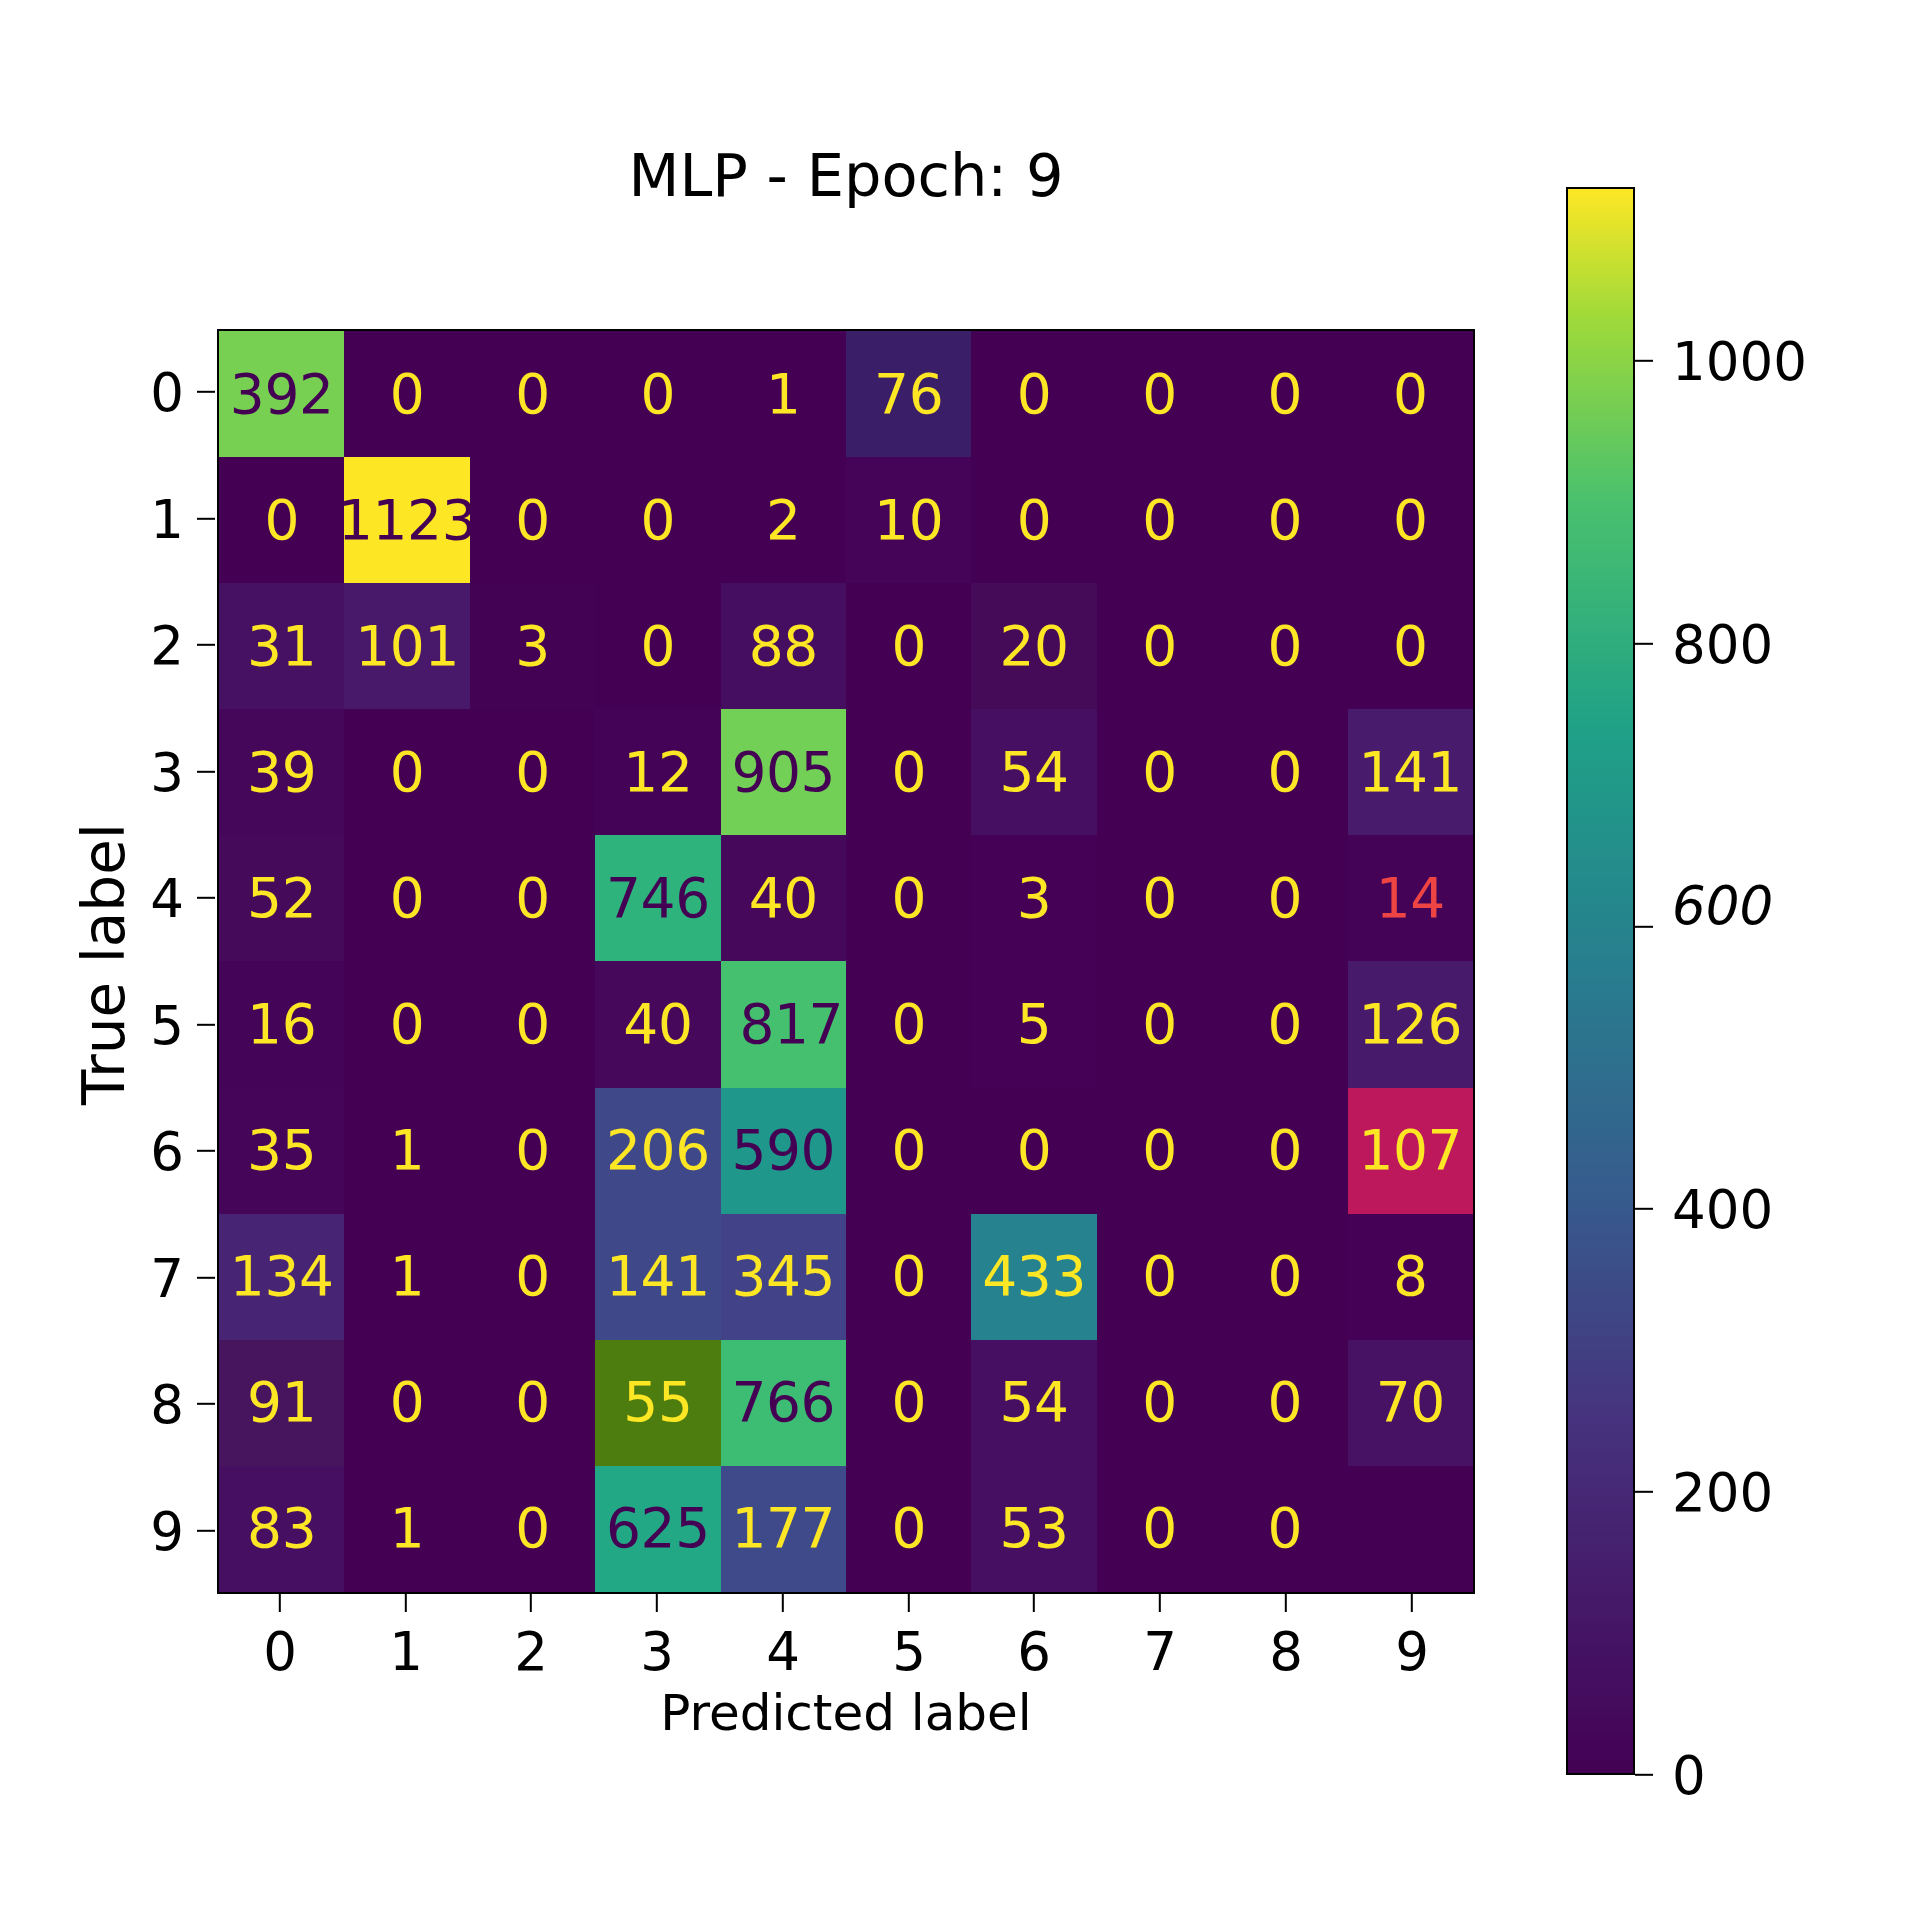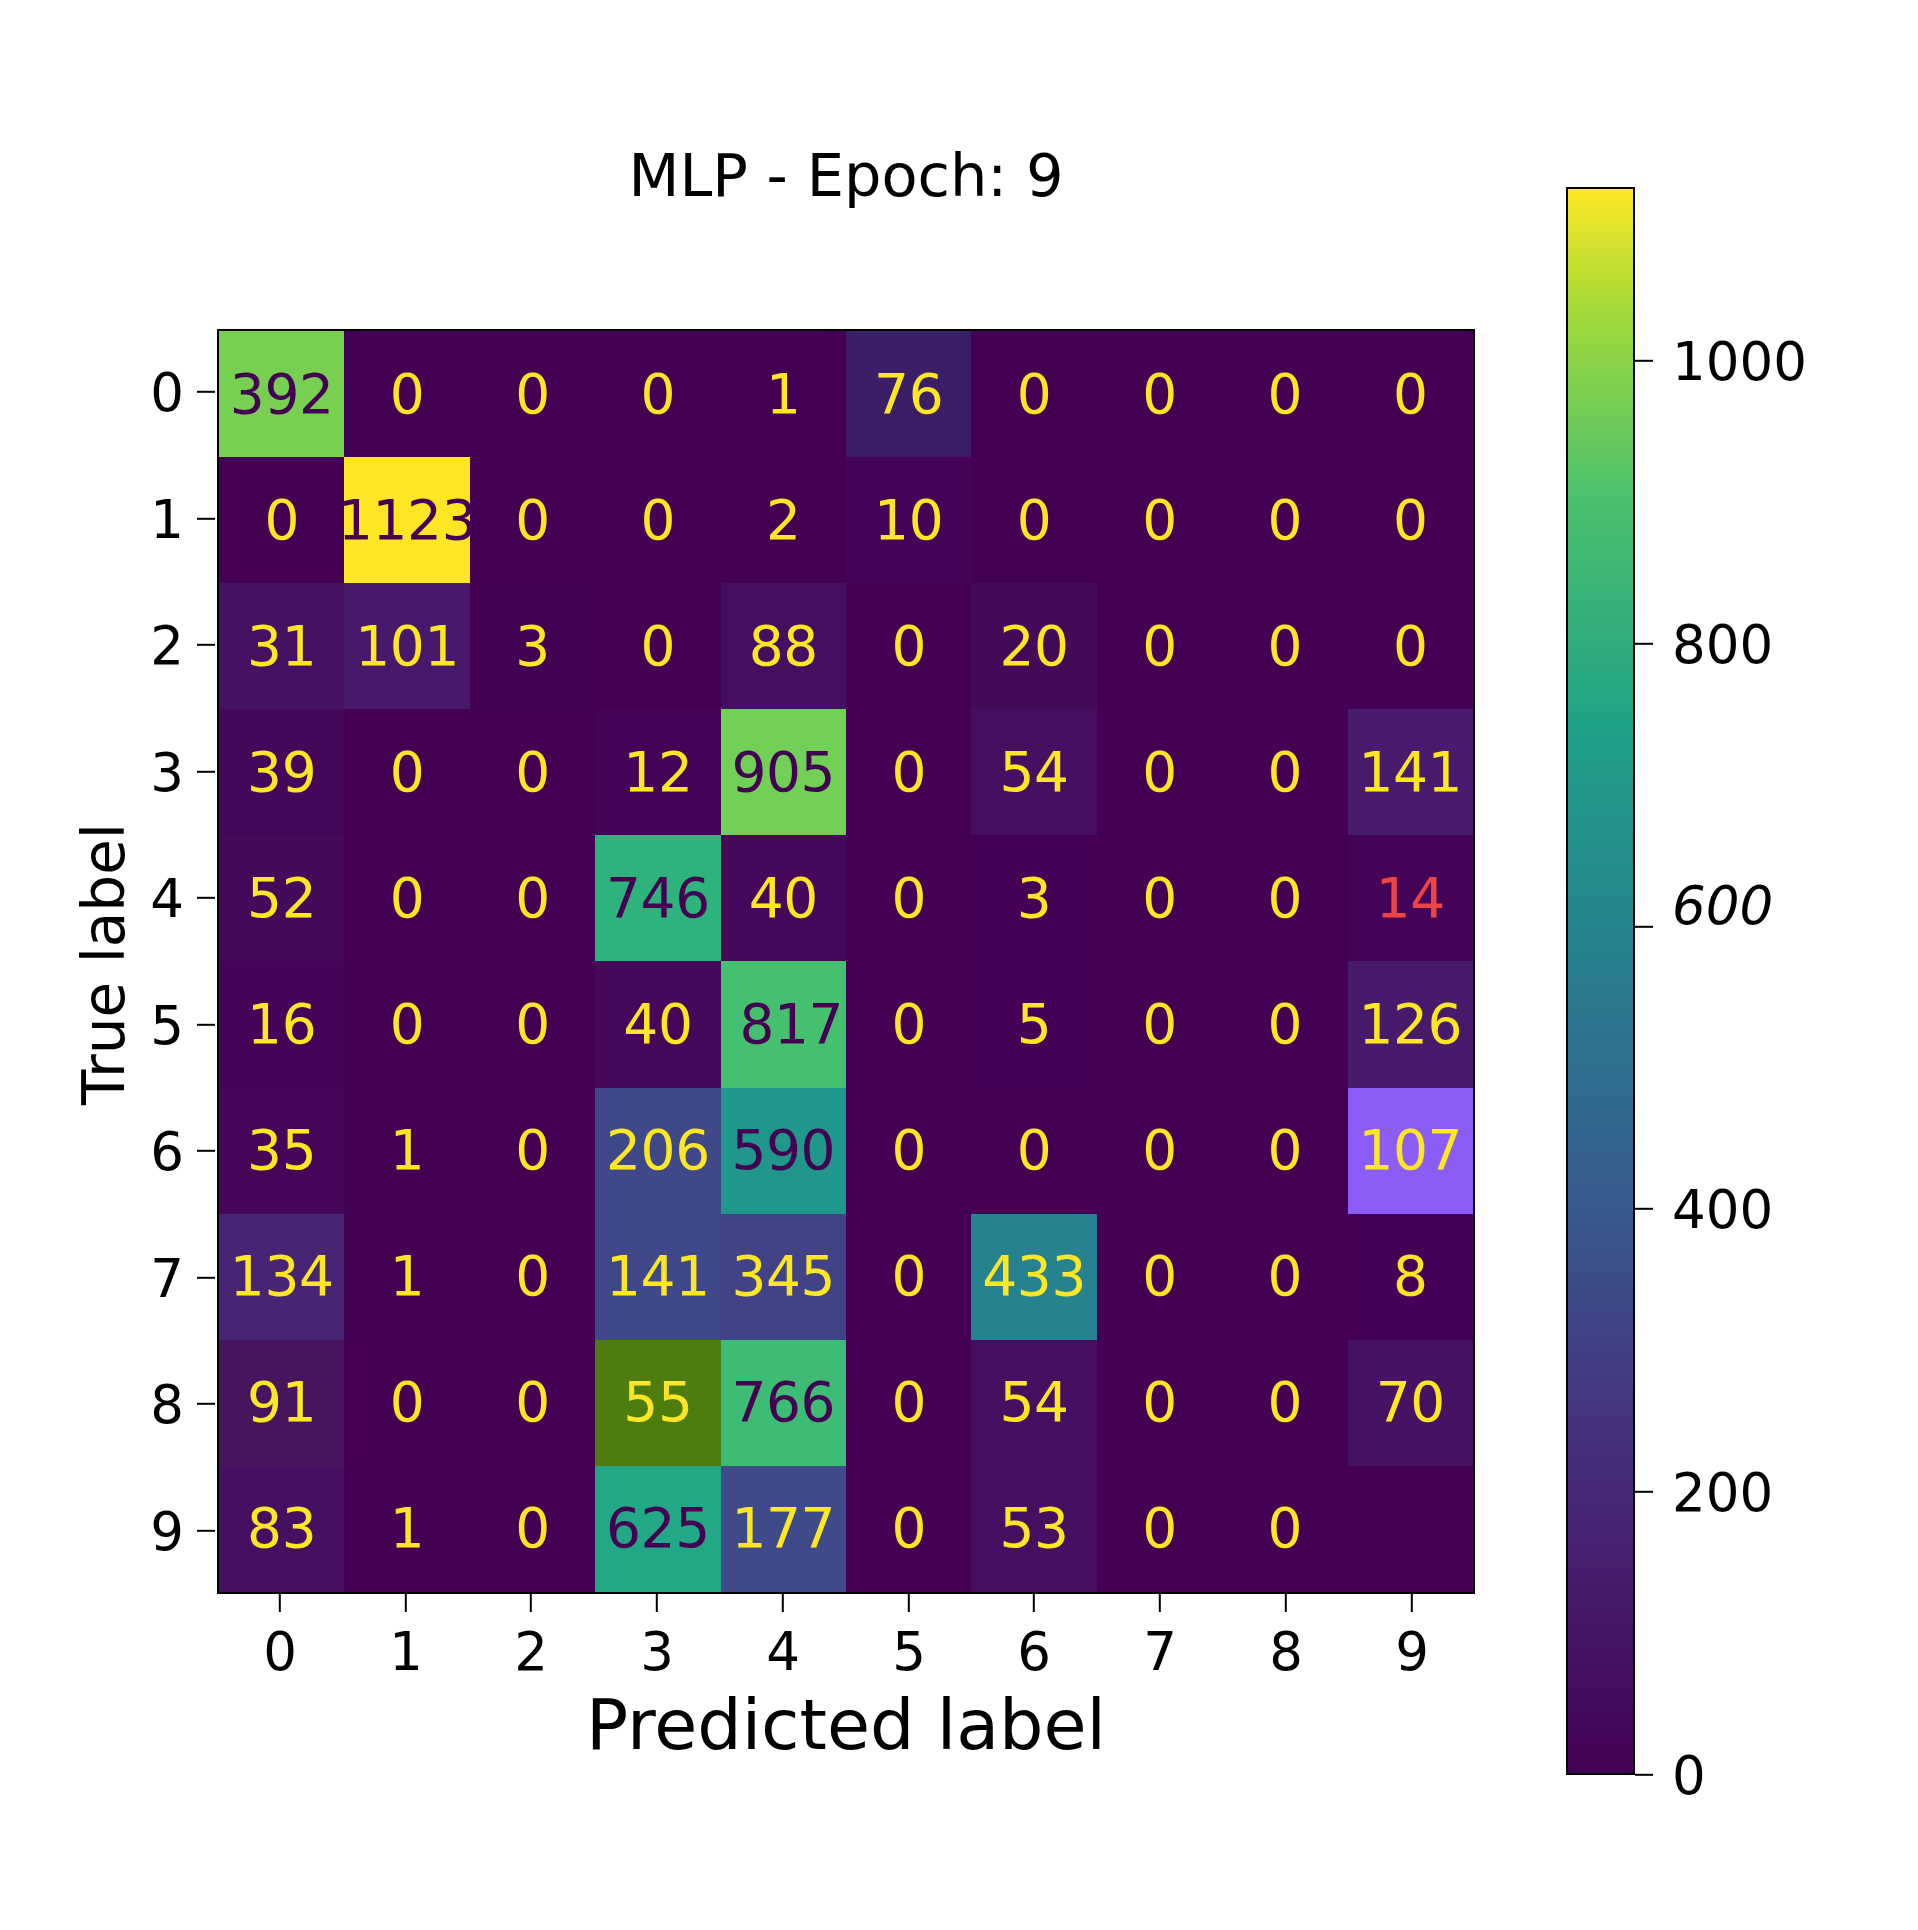--- a/index.html
+++ b/index.html
@@ -94,21 +94,21 @@
     position:absolute;
     top:0;width:2.4px;height:17.6px;background:#000;
     transform:translateX(-50%);
   }
 
   
   #xlabel{
     position:absolute;
     left:217px; top:1684px; width:1258px;
     text-align:center;
-    font-size:70px;
+    font-size:50px;
     color:#000000;
     white-space:nowrap;
   }
   #ylabel{
     position:absolute;
     left:-529px; top:930px;
     width:1265px;
     text-align:center;
     font-size:58px;
     color:#000000;
@@ -386,21 +386,21 @@
         </div>
         <div class="cell" style="background: rgb(68, 1, 84);">
           <span style="color: rgb(253, 231, 37);">0</span>
         </div>
         <div class="cell" style="background: rgb(68, 1, 84);">
           <span style="color: rgb(253, 231, 37);">0</span>
         </div>
         <div class="cell" style="background: rgb(68, 1, 84);">
           <span style="color: rgb(253, 231, 37);">0</span>
         </div>
-        <div class="cell" style="background: #8b5cf6;">
+        <div class="cell" style="background: #be185d;">
           <span style="color: rgb(253, 231, 37);">107</span>
         </div>
         <div class="cell" style="background: rgb(72, 36, 117);">
           <span style="color: rgb(253, 231, 37);">134</span>
         </div>
         <div class="cell" style="background: rgb(68, 1, 84);">
           <span style="color: rgb(253, 231, 37);">1</span>
         </div>
         <div class="cell" style="background: rgb(68, 1, 84);">
           <span style="color: rgb(253, 231, 37);">0</span>

